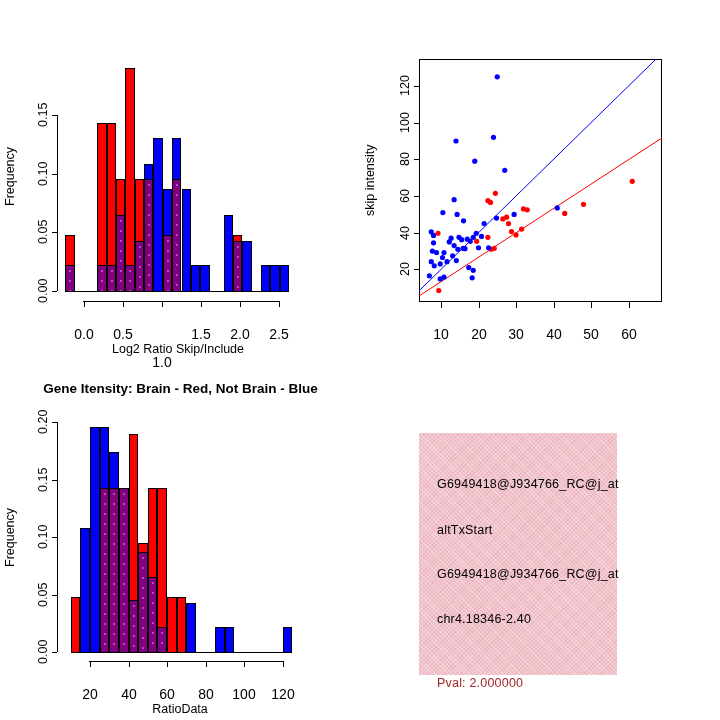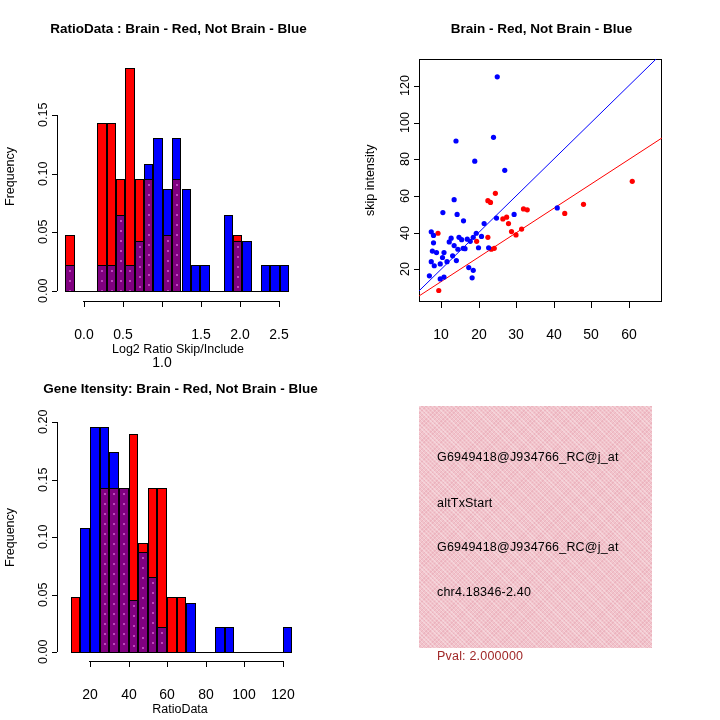--- a/index.html
+++ b/index.html
@@ -24,33 +24,32 @@
   #panel-gene-hist .ylab{top:62px;height:230px;}
   .axisline{position:absolute;background:#000;}
   .tick{position:absolute;background:#000;}
   .xticklab{position:absolute;top:326px;width:40px;margin-left:-20px;text-align:center;font-size:14px;}
   .yticklab{position:absolute;width:15px;height:56px;margin-top:-28px;writing-mode:vertical-rl;
             transform:rotate(180deg);text-align:center;font-size:12.5px;line-height:15px;}
   .barseg{position:absolute;border:1px solid #000;box-sizing:border-box;}
   .purple-fill{background-color:#800080;
      background-image:radial-gradient(rgba(235,130,235,0.55) 0.8px, transparent 1.1px);
      background-size:8px 10px;}
-  .infobox{position:absolute;left:59px;top:46px;width:233px;height:242px;
+  .infobox{position:absolute;left:59px;top:73px;width:198px;height:242px;
      background-color:#f1c3cb;
      background-image:
        repeating-linear-gradient(45deg, rgba(255,255,255,0.30) 0 1px, transparent 1px 3px),
        repeating-linear-gradient(-45deg, rgba(230,160,175,0.45) 0 1px, transparent 1px 3px);}
   .infoline{position:absolute;left:18px;font-size:12.5px;white-space:nowrap;letter-spacing:0.2px;}
   svg{position:absolute;overflow:visible;}
 </style>
 </head>
 <body>
 
 <div class="panel" id="panel-ratio-hist">
-  <div class="chart-title">RatioData : Brain - Red, Not Brain - Blue</div>
   <div class="ylab">Frequency</div>
   <div class="xlab">Log2 Ratio Skip/Include</div>
 <div class="axisline" style="left: 57px; top: 114.9px; width: 1px; height: 176.1px;"></div>
     <div class="tick" style="left: 52px; top: 291px; width: 5px; height: 1px;"></div>
     <div class="yticklab" style="left: 36px; top: 291px;">0.00</div>
     <div class="tick" style="left: 52px; top: 232px; width: 5px; height: 1px;"></div>
     <div class="yticklab" style="left: 36px; top: 232px;">0.05</div>
     <div class="tick" style="left: 52px; top: 174px; width: 5px; height: 1px;"></div>
     <div class="yticklab" style="left: 36px; top: 174px;">0.10</div>
     <div class="tick" style="left: 52px; top: 115px; width: 5px; height: 1px;"></div>
@@ -94,21 +93,20 @@
     <div class="barseg" style="left: 223.62px; top: 214.69px; width: 9.36px; height: 77.31px; background-color: rgb(0, 0, 255);"></div>
     <div class="barseg purple-fill" style="left: 232.98px; top: 240.518px; width: 9.36px; height: 51.482px;"></div>
     <div class="barseg" style="left: 232.98px; top: 234.648px; width: 9.36px; height: 6.87px; background-color: rgb(255, 0, 0);"></div>
     <div class="barseg" style="left: 242.34px; top: 240.518px; width: 9.36px; height: 51.482px; background-color: rgb(0, 0, 255);"></div>
     <div class="barseg" style="left: 261.06px; top: 265.172px; width: 9.36px; height: 26.828px; background-color: rgb(0, 0, 255);"></div>
     <div class="barseg" style="left: 270.42px; top: 265.172px; width: 9.36px; height: 26.828px; background-color: rgb(0, 0, 255);"></div>
     <div class="barseg" style="left: 279.78px; top: 265.172px; width: 9.36px; height: 26.828px; background-color: rgb(0, 0, 255);"></div>
   </div>
 
 <div class="panel" id="panel-scatter">
-  <div class="chart-title">Brain - Red, Not Brain - Blue</div>
   <div class="ylab">skip intensity</div>
 <div class="tick" style="left: 81px; top: 302px; width: 1px; height: 6px;"></div>
     <div class="xticklab" style="left: 81px;">10</div>
     <div class="tick" style="left: 119px; top: 302px; width: 1px; height: 6px;"></div>
     <div class="xticklab" style="left: 119px;">20</div>
     <div class="tick" style="left: 156px; top: 302px; width: 1px; height: 6px;"></div>
     <div class="xticklab" style="left: 156px;">30</div>
     <div class="tick" style="left: 194px; top: 302px; width: 1px; height: 6px;"></div>
     <div class="xticklab" style="left: 194px;">40</div>
     <div class="tick" style="left: 231px; top: 302px; width: 1px; height: 6px;"></div>

